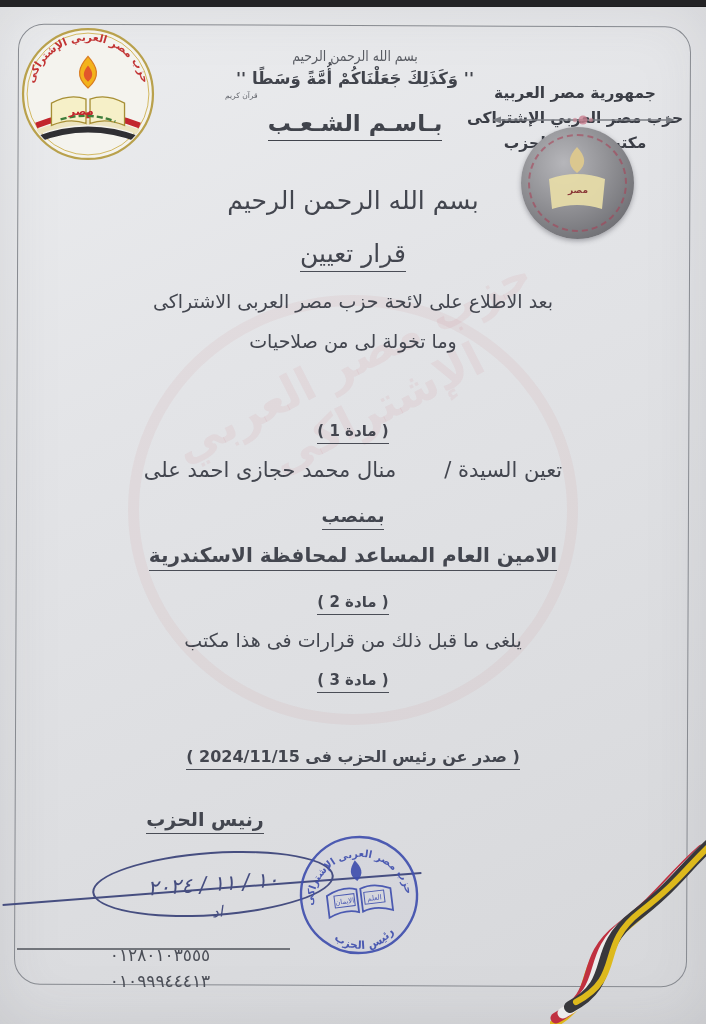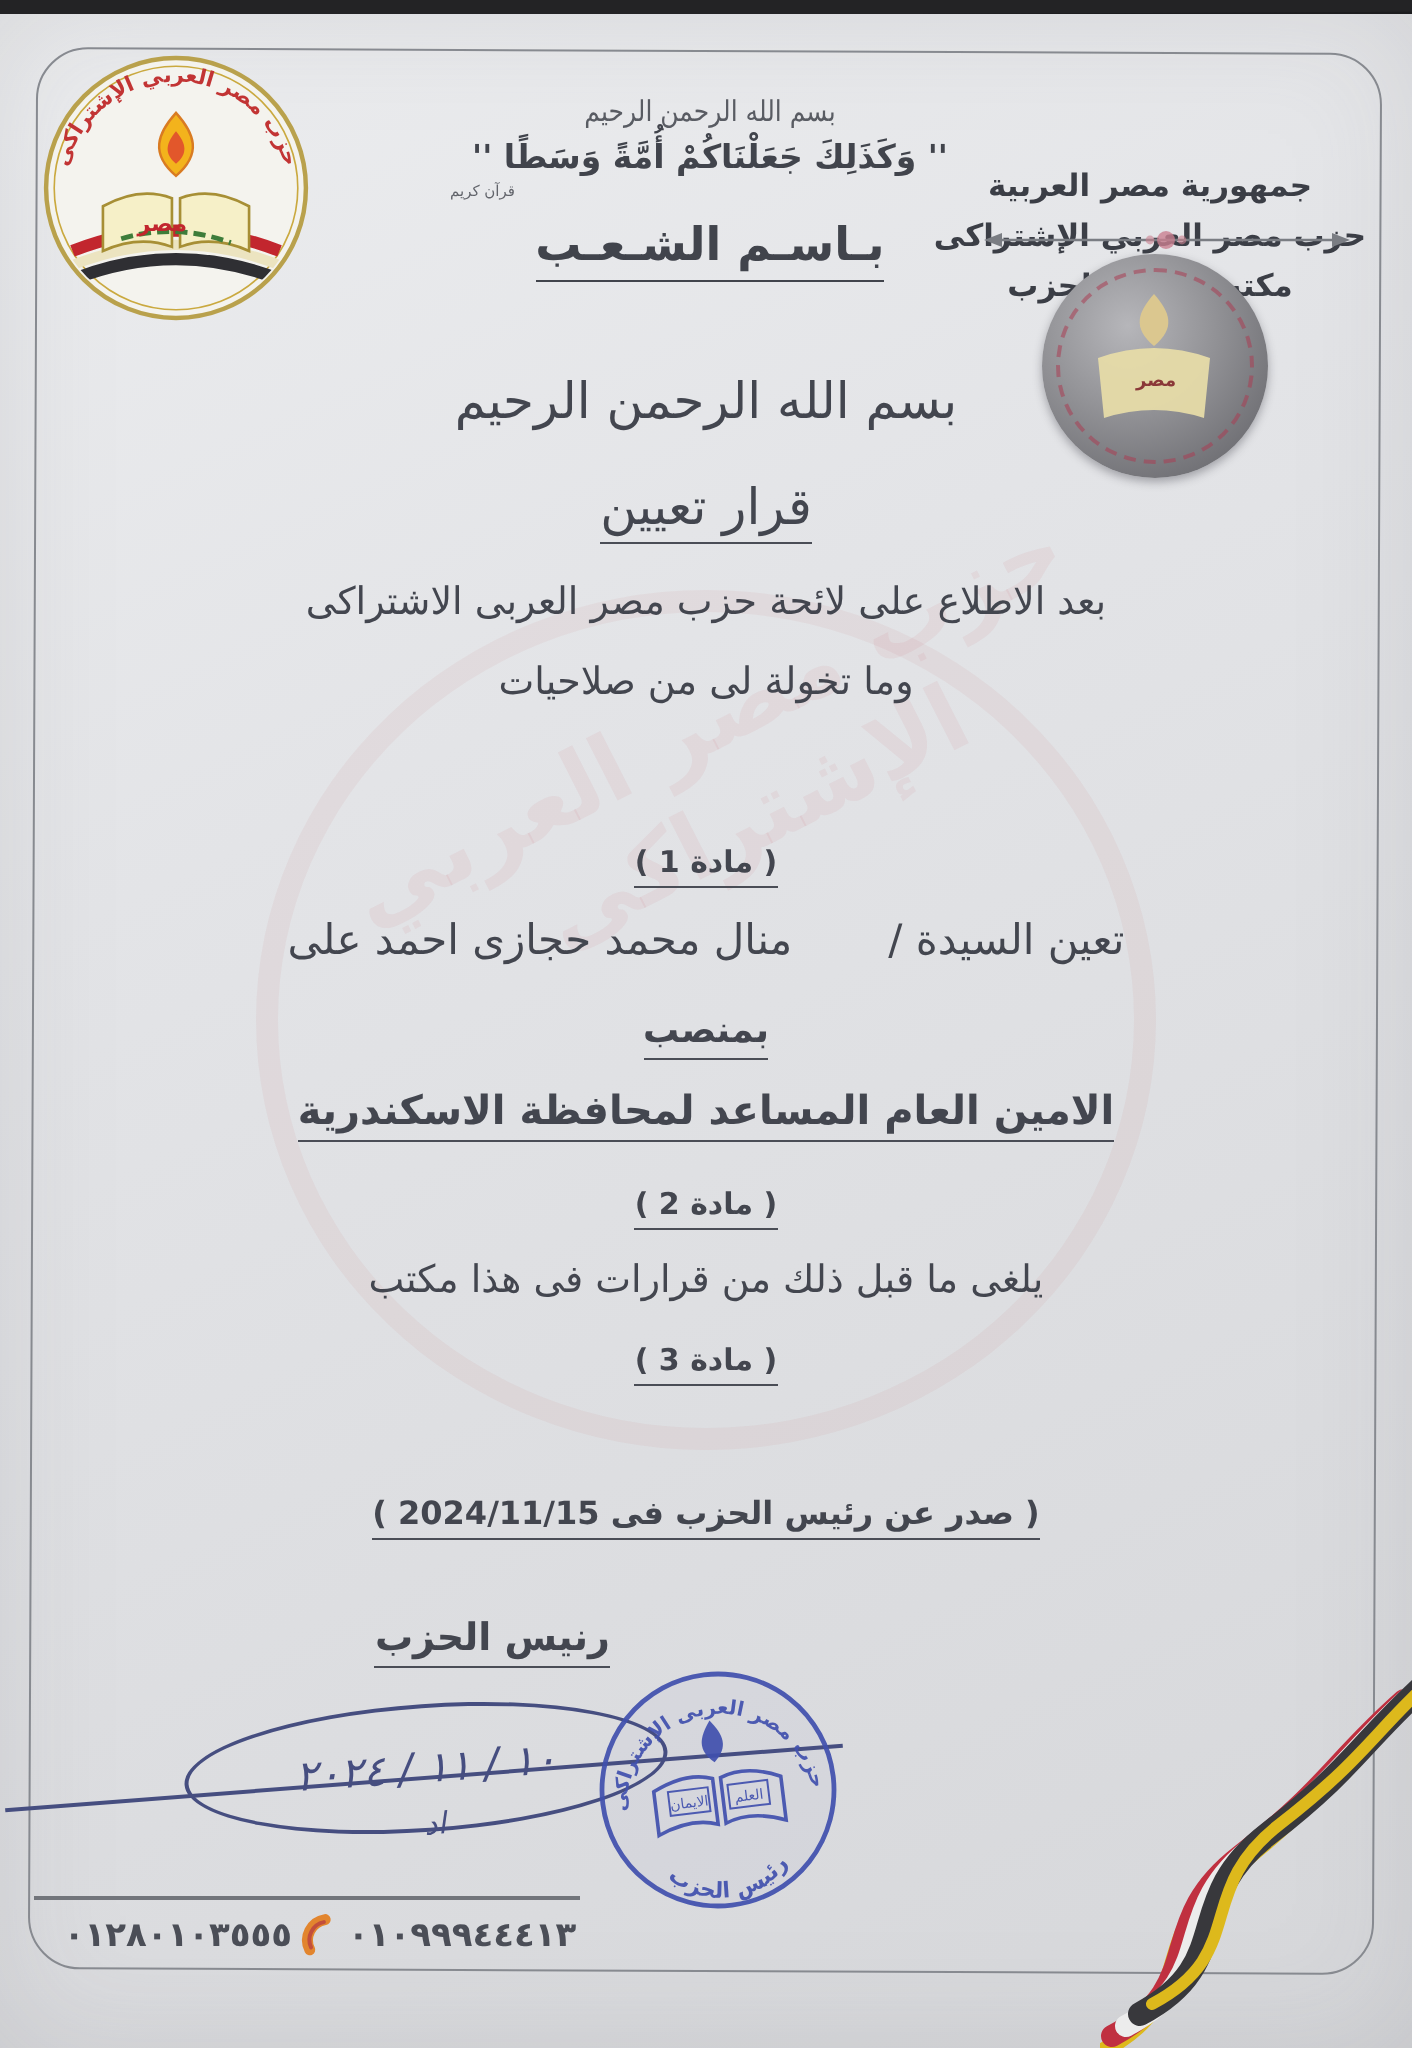--- a/index.html
+++ b/index.html
@@ -53,41 +53,41 @@
   .decided { top:368px; font-size:27px; font-weight:bold; }
   .art-h { font-size:15px; font-weight:bold; }
   .art1 { top:422px; } .art2 { top:593px; } .art3 { top:671px; }
   .nameline { top:458px; font-size:21px; }
   .nameline .gap { display:inline-block; width:48px; }
   .position-label { top:505px; font-size:18px; font-weight:bold; }
   .position { top:543px; font-size:20px; font-weight:bold; }
   .a2text { top:629px; font-size:19px; }
   .a3text { top:707px; font-size:19px; font-weight:bold; }
   .issued { top:747px; font-size:16px; font-weight:bold; }
-  .pres-title { position:absolute; left:105px; top:808px; width:200px; text-align:right;
+  .pres-title { position:absolute; left:105px; top:808px; width:200px; text-align:center;
                 direction:rtl; font-size:19px; font-weight:bold; color:#43464f; }
   .pres-title span { border-bottom:1.7px solid #4a4d56; padding-bottom:3px; display:inline-block; }
 
   
   .sig-ellipse { position:absolute; left:92px; top:852px; width:242px; height:64px;
                  border:2px solid #464e80; border-radius:50%; transform:rotate(-4deg);
                  display:flex; align-items:center; justify-content:center; }
   .sig-date { color:#464e80; font-size:21px; font-style:italic; letter-spacing:2px; direction:rtl; }
   .sig-line { position:absolute; left:2px; top:888px; width:420px; height:2px;
               background:#464e80; transform:rotate(-4.4deg); }
   .sig-scribble { position:absolute; left:212px; top:903px; color:#464e80; font-size:15px;
                   font-style:italic; transform:rotate(-6deg); }
   .stamp { position:absolute; left:294px; top:830px; width:130px; height:130px;
            transform:rotate(-7deg); opacity:.92; }
 
   
   .foot-line { position:absolute; left:17px; top:948px; width:273px; height:2px; background:#72757b; }
   .phones { position:absolute; left:20px; top:953px; width:280px; height:30px;
             display:flex; align-items:center; justify-content:center; gap:3px;
-            direction:ltr; color:#4b4e57; font-weight:bold; font-size:17px; letter-spacing:.5px; }
+            direction:ltr; color:#4b4e57; font-weight:normal; font-size:17px; letter-spacing:.5px;flex-direction:column; }
   .ribbon { position:absolute; left:550px; top:830px; width:156px; height:194px; }
 </style>
 </head>
 <body>
 
 <div class="screen">
   <div class="topstrip"></div>
   <div class="paper"></div>
   <div class="frame"></div>
 

